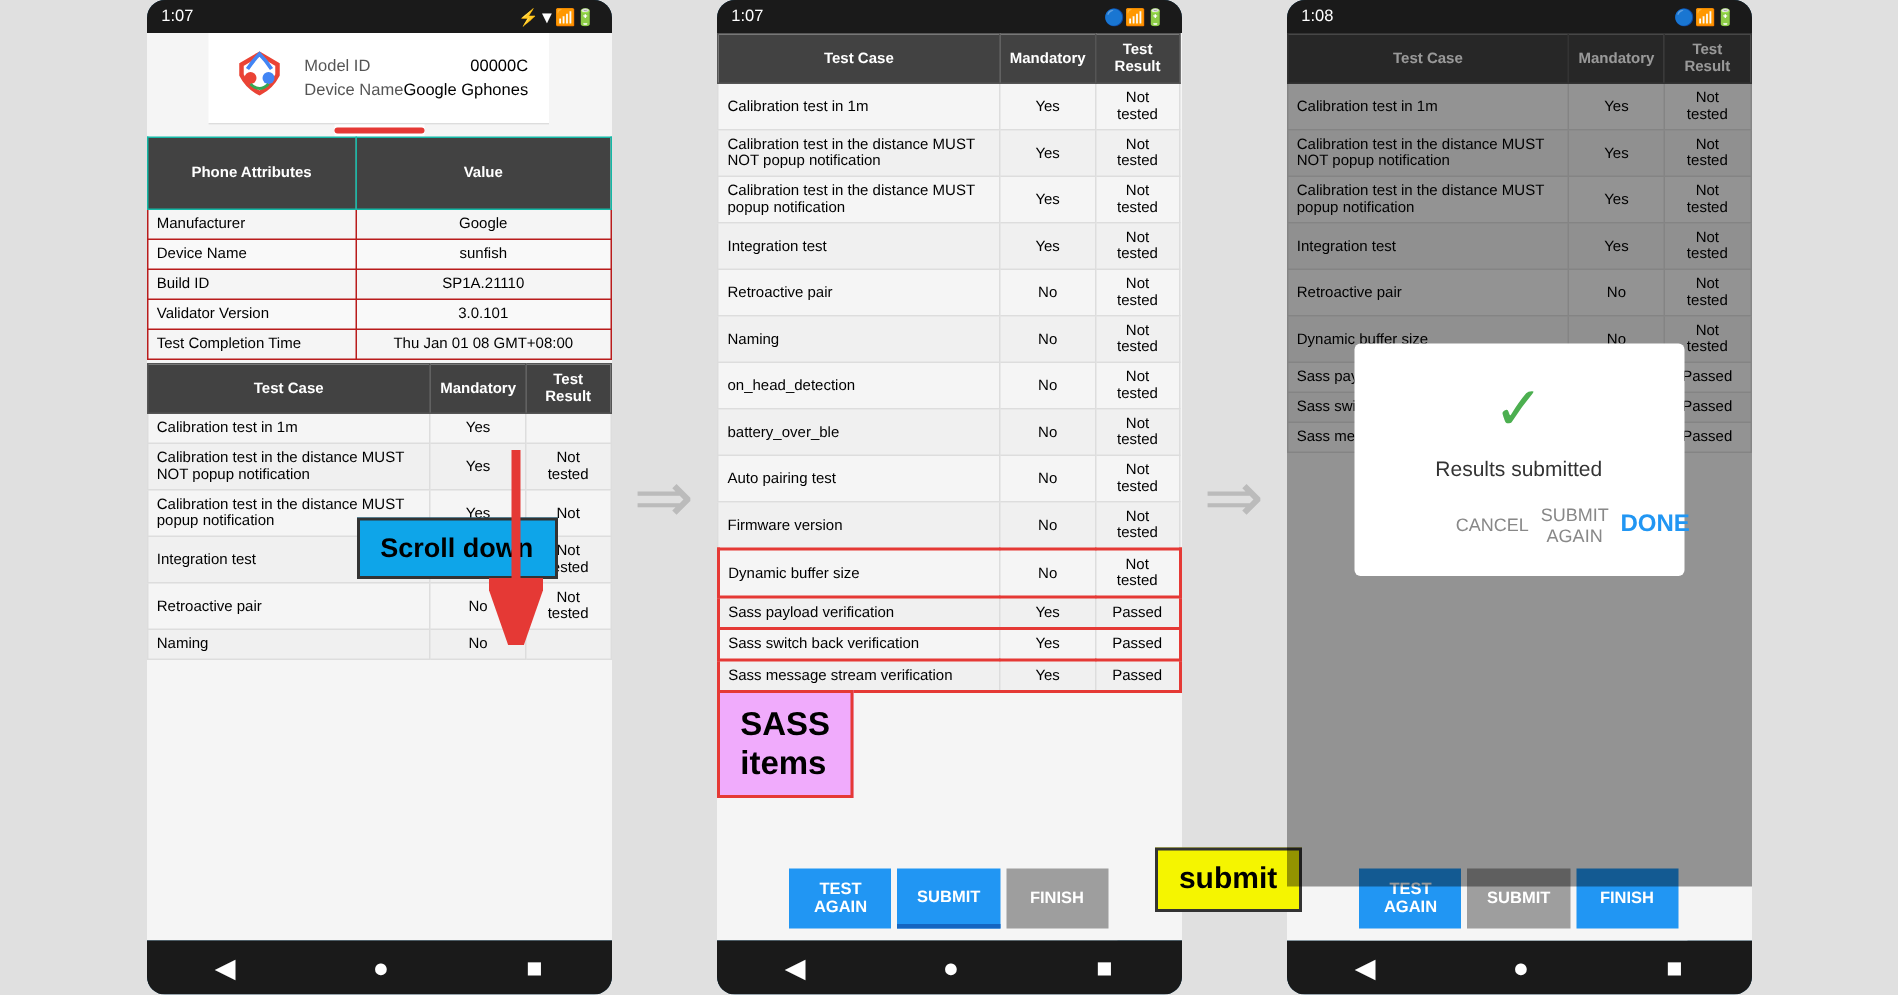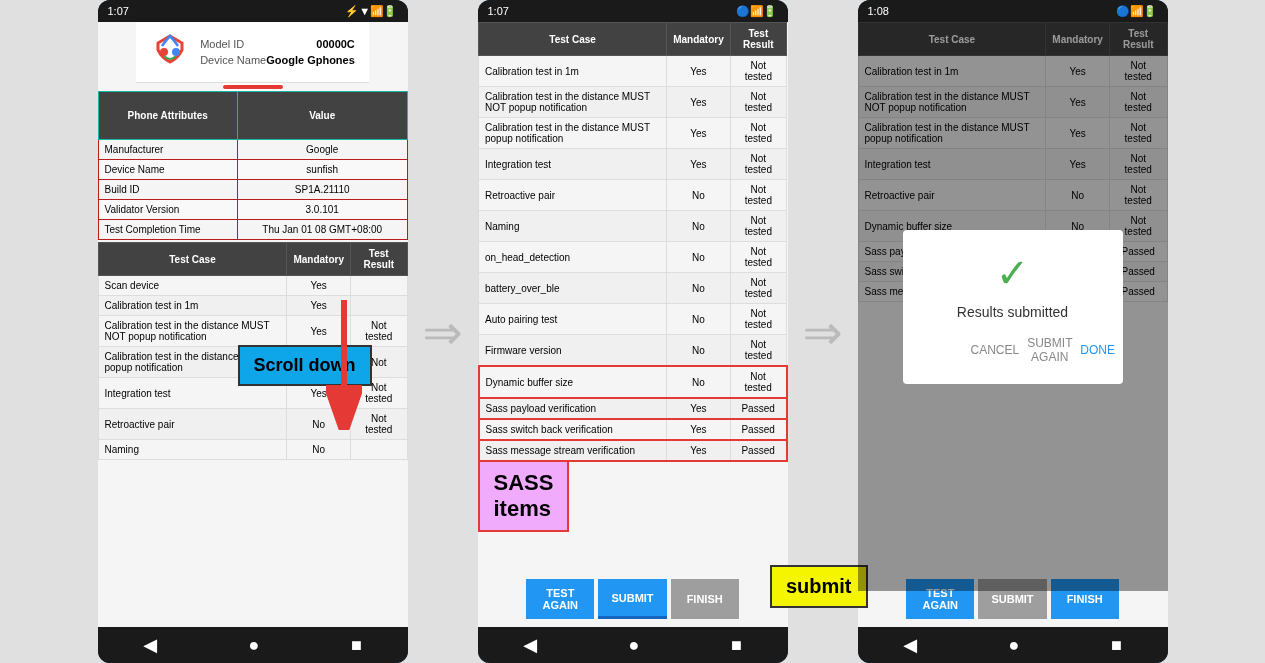--- a/index.html
+++ b/index.html
@@ -65,21 +65,21 @@
     }
 
     .device-logo {
       width: 40px;
       height: 40px;
       flex-shrink: 0;
     }
 
     .device-info { flex: 1; font-size: 11px; }
     .device-info .label { color: #555; }
-    .device-info .value { color: #000; font-weight: bold; float: right; }
+    .device-info .value { color: #000; font-weight: normal; float: right; }
 
     
     .scroll-indicator {
       display: flex;
       justify-content: center;
       padding: 2px 0;
       background: #fff;
     }
     .scroll-bar {
       width: 60px;
@@ -309,22 +309,22 @@
       background: none;
       border: none;
       font-size: 12px;
       cursor: pointer;
       flex: 1;
     }
     .dialog-btn-done {
       color: #2196F3;
       background: none;
       border: none;
-      font-size: 12px;
-      font-weight: normal;
+      font-size: 16px;
+      font-weight: bold;
       cursor: pointer;
       flex: 1;
     }
 
     .action-buttons-3rd {
       display: flex;
       gap: 4px;
       padding: 8px 6px;
       background: #f5f5f5;
     }
@@ -402,25 +402,20 @@
       <table class="test-table" style="margin-top:2px;">
         <thead>
           <tr>
             <th>Test Case</th>
             <th>Mandatory</th>
             <th>Test Result</th>
           </tr>
         </thead>
         <tbody>
           <tr>
-              <td>Scan device</td>
-              <td>Yes</td>
-              <td></td>
-            </tr>
-          <tr>
               <td>Calibration test in 1m</td>
               <td>Yes</td>
               <td></td>
             </tr>
           <tr>
               <td>Calibration test in the distance MUST NOT popup notification</td>
               <td>Yes</td>
               <td>Not tested</td>
             </tr>
           <tr>

